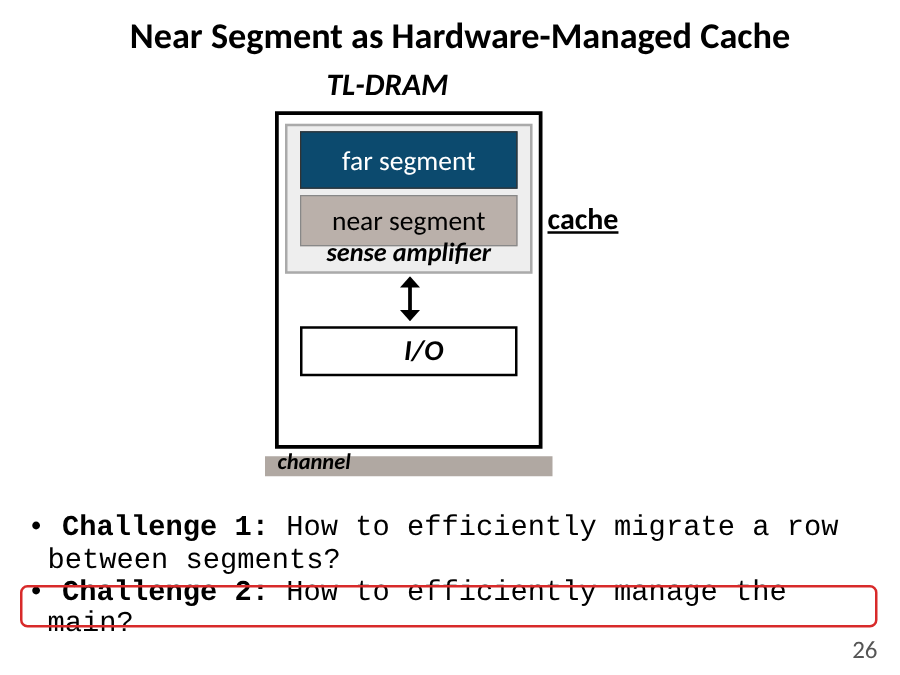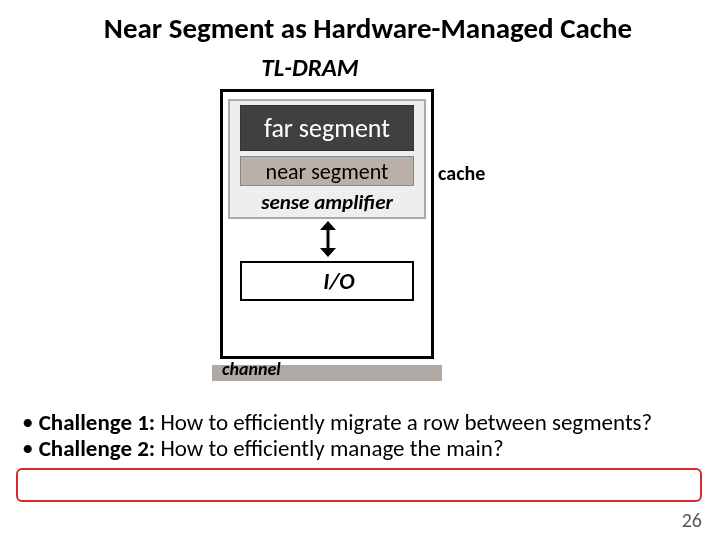--- a/index.html
+++ b/index.html
@@ -47,34 +47,34 @@
     height: 120px;
     background: #eee;
     border: 2px solid #aaa;
   }
   .far-seg {
     position: absolute;
     left: 240px;
     top: 22px;
     width: 174px;
     height: 46px;
-    background: #404040;
+    background: #0c4a6e;
     color: #fff;
-    font-size: 26px;
+    font-size: 22px;
     display: flex;
     align-items: center;
     justify-content: center;
     border: 1px solid #333;
   }
   .near-seg {
     position: absolute;
     left: 240px;
     top: 73px;
     width: 174px;
-    height: 30px;
+    height: 41px;
     background: #bab0aa;
     color: #000;
     font-size: 22px;
     display: flex;
     align-items: center;
     justify-content: center;
     border: 1px solid #888;
   }
   .sense-amp {
     position: absolute;
@@ -133,30 +133,32 @@
     left: 438px;
     top: 20px;
     font-size: 24px;
     font-weight: bold;
     line-height: 1.08;
   }
   .ann-cache {
     position: absolute;
     left: 438px;
     top: 78px;
-    font-size: 20px;
-    font-weight: bold;
+    font-size: 24px;
+    font-weight: bold;
+    text-decoration: underline;
   }
   .bullets {
     position: absolute;
     left: 22px;
     top: 410px;
     width: 680px;
     font-size: 23px;
     line-height: 1.12;
+    font-family: Liberation Mono, monospace;
   }
   .bullets li { list-style: none; text-indent: -16px; padding-left: 16px; }
   .bullets li::before { content: "• "; }
   .red-box {
     position: absolute;
     border: 2px solid #d82a2a;
     border-radius: 6px;
     pointer-events: none;
   }
   .page-num {

